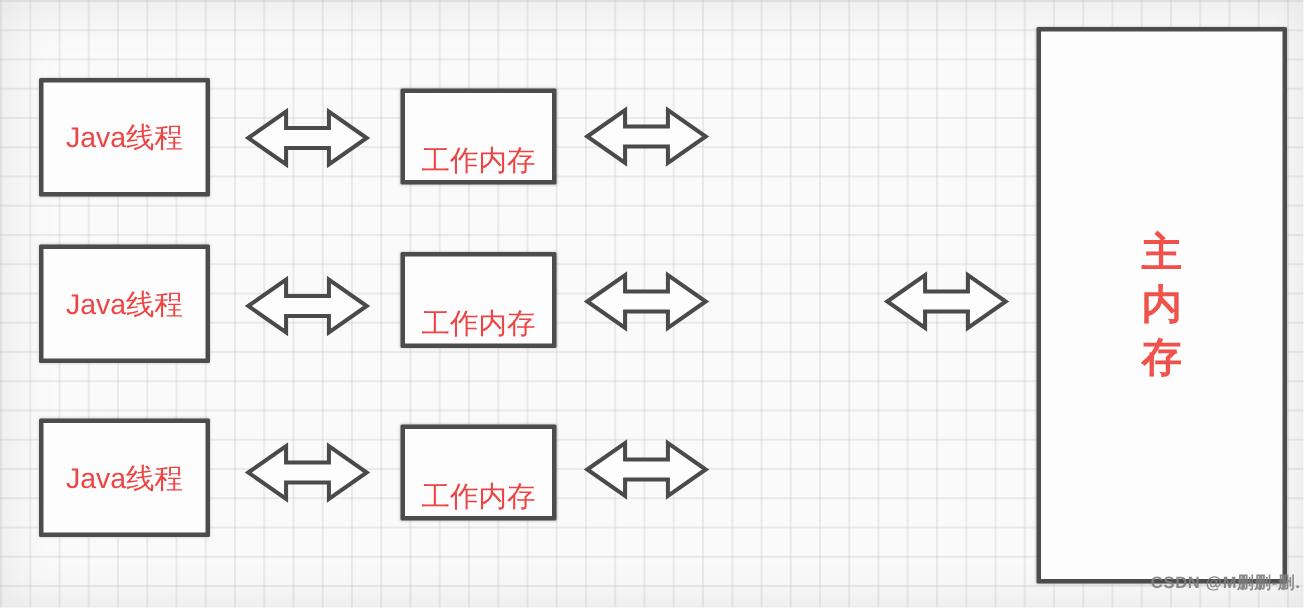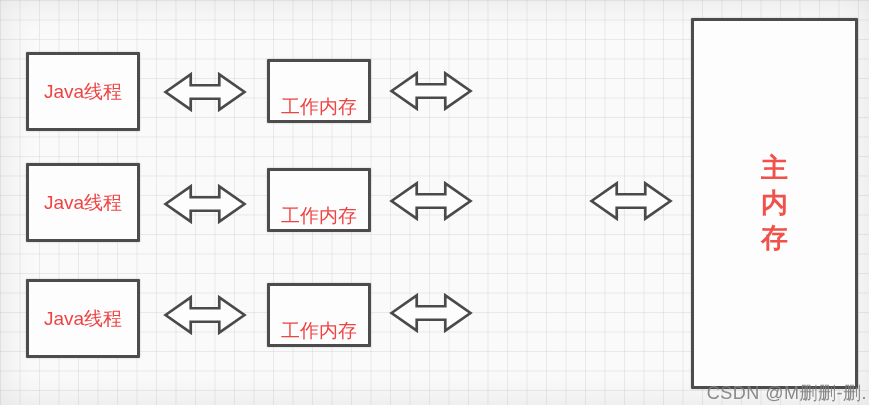--- a/index.html
+++ b/index.html
@@ -53,24 +53,25 @@
   .c1 { left: 588px; top: 180px; }
   .arrow polygon {
     fill: #fdfdfd;
     stroke: #4a4a4a;
     stroke-width: 3.2;
     stroke-linejoin: miter;
   }
   .watermark {
     position: absolute;
     right: 2px; top: 381px;
-    font-size: 18px;
+    font-size: 11px;
     color: rgba(125,125,125,0.9);
     letter-spacing: 0.5px;
     white-space: nowrap;
+    font-weight: bold;
   }
 </style>
 </head>
 <body>
 
 <div class="stage">
 
   <div class="box thread-box t1">
     <span>Java线程</span>
   </div>

